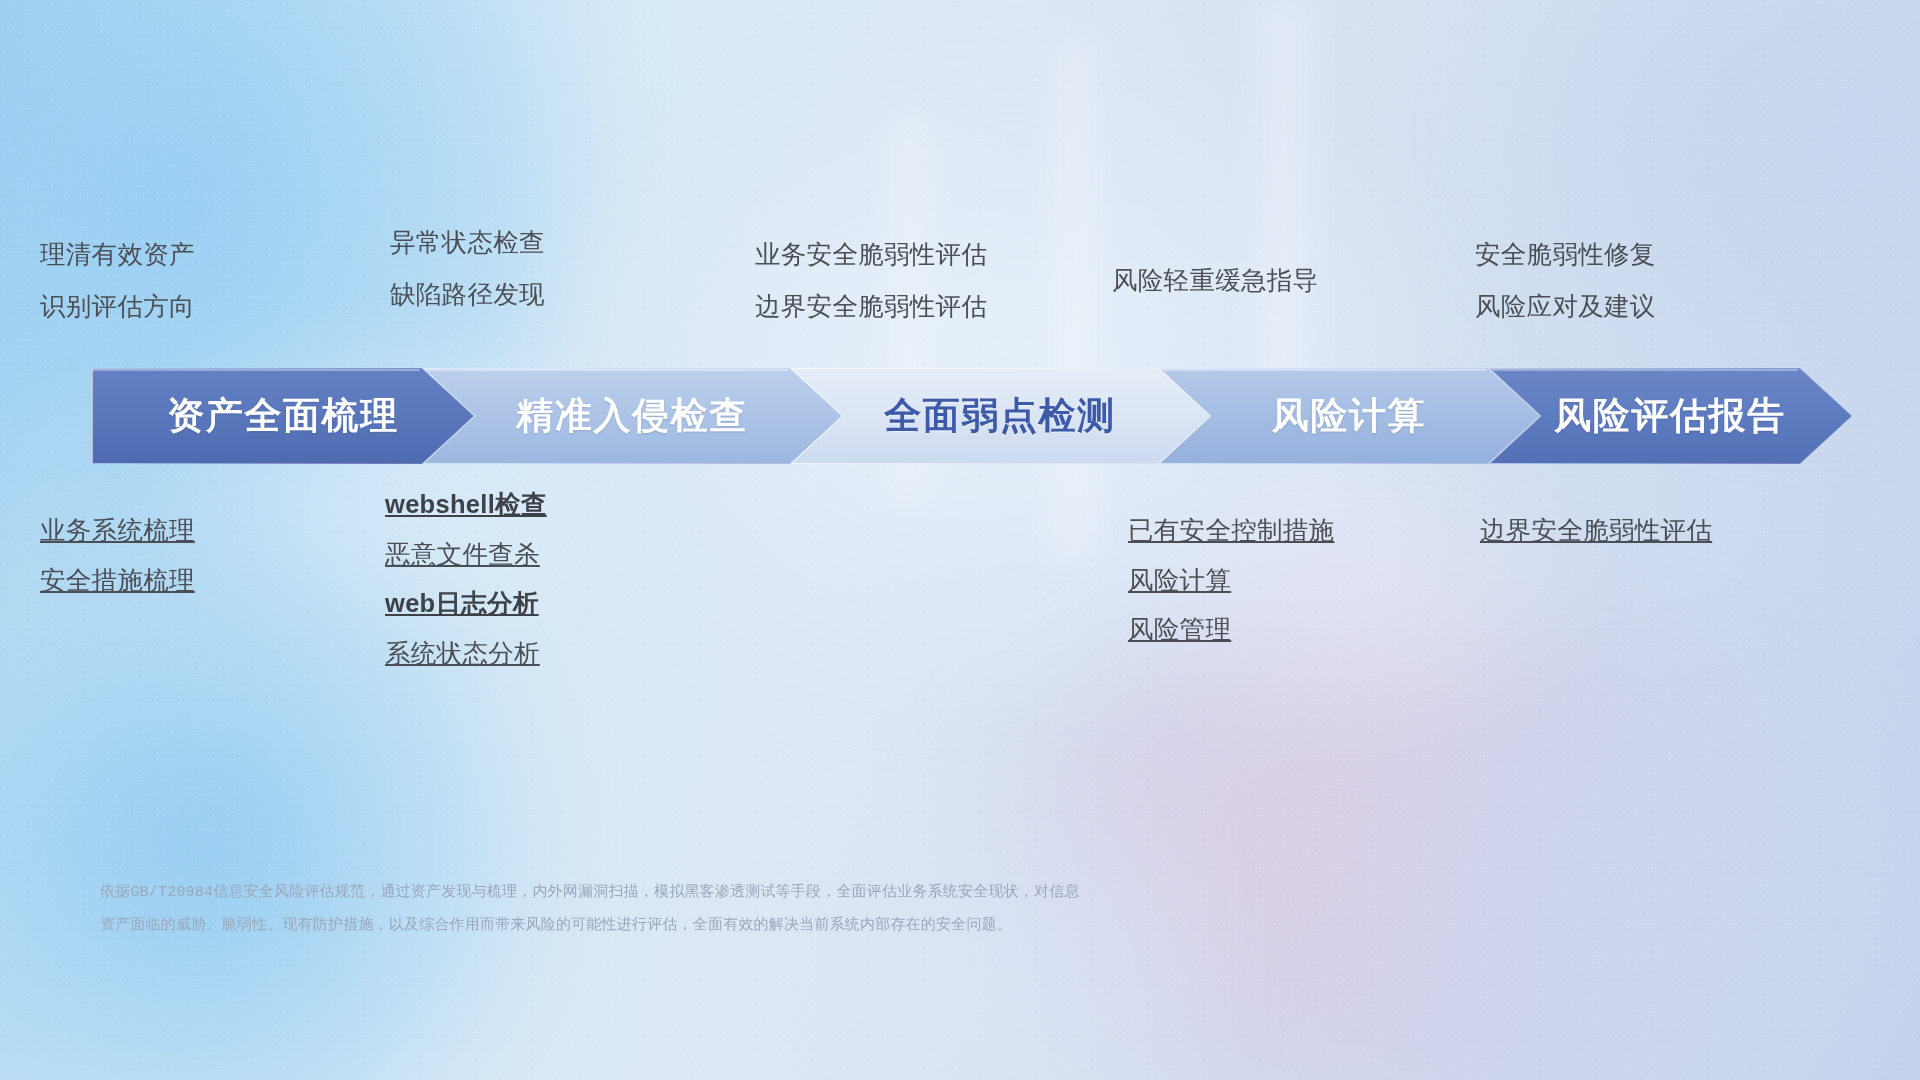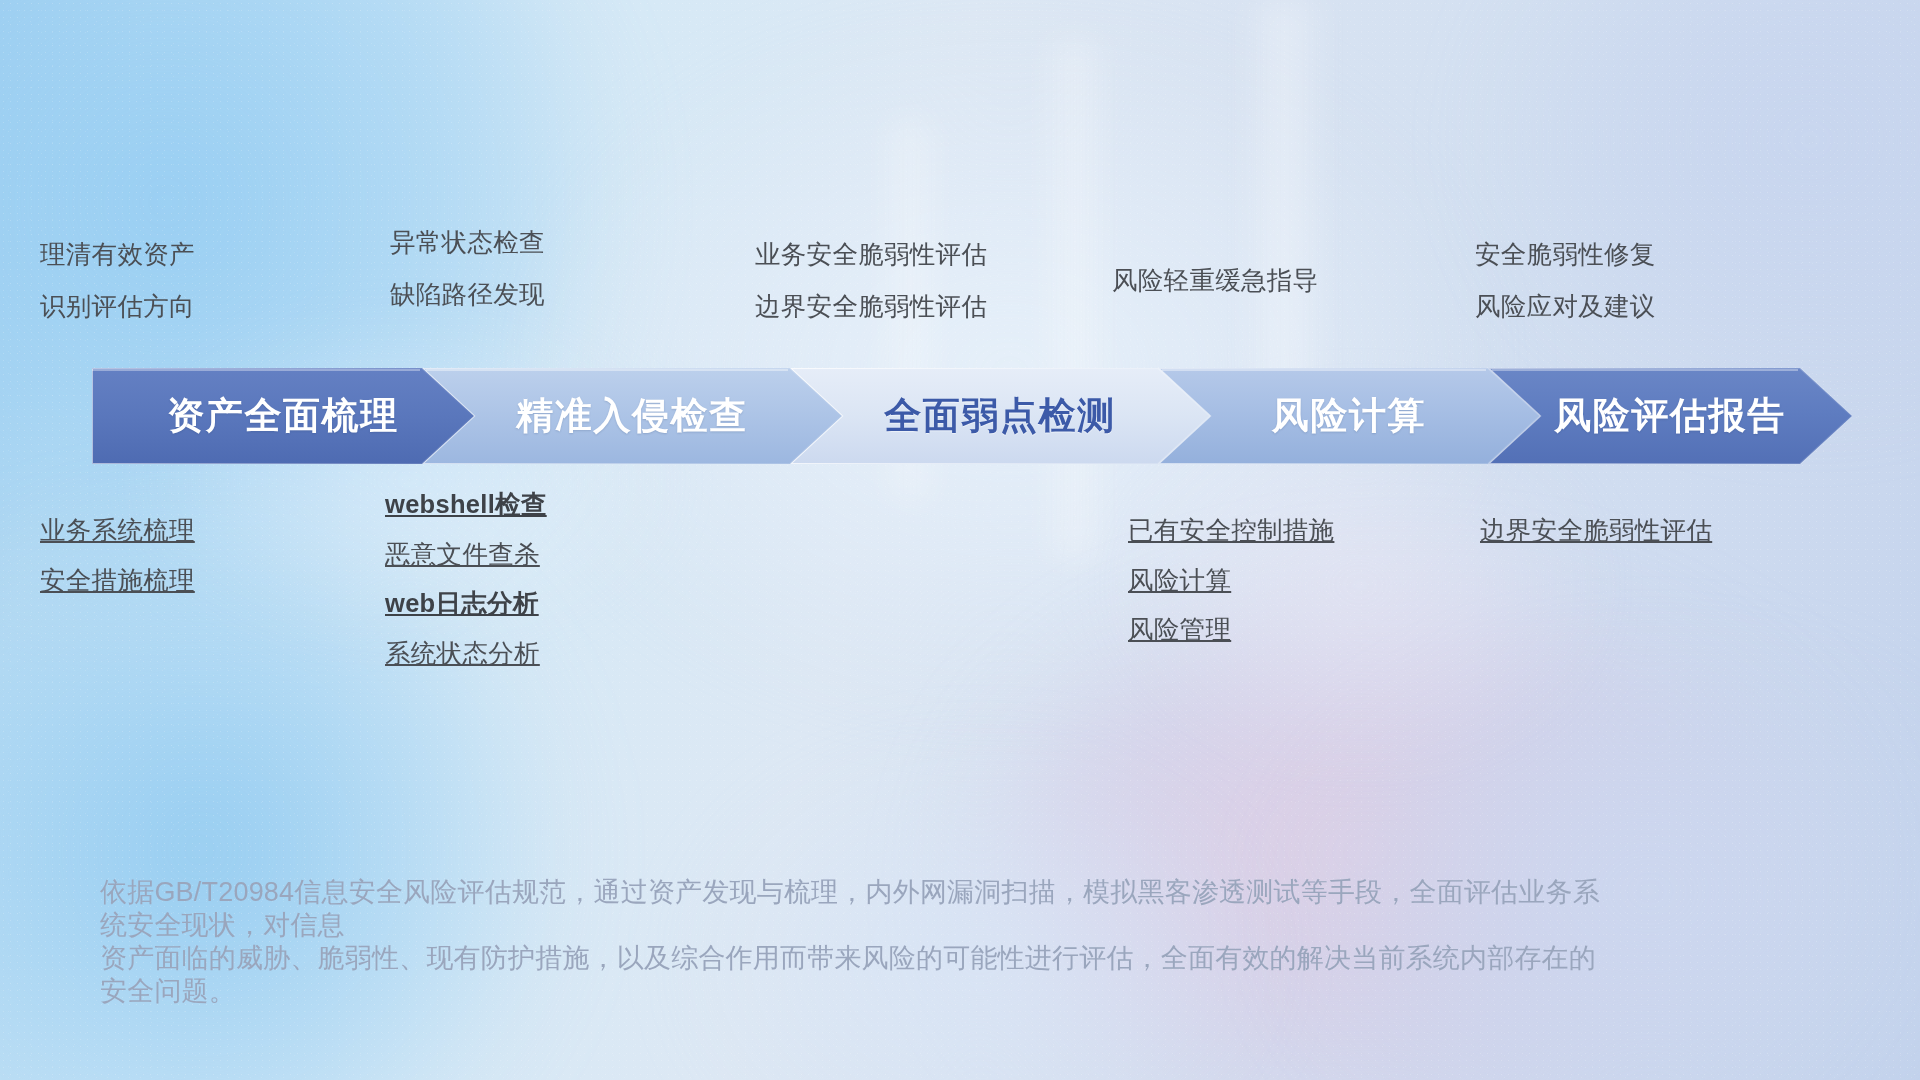--- a/index.html
+++ b/index.html
@@ -169,23 +169,24 @@
 
   
   #footer {
     position: absolute;
     left: 100px;
     top: 876px;
     width: 1520px;
   }
   #footer p {
     color: #9aa6bd;
-    font-size: 27px;
+    font-size: 15px;
     line-height: 33px;
     letter-spacing: 0.2px;
+    font-family: Liberation Mono, monospace;
   }
   #footer p.l2 { margin-top: 0; }
 
   
   #speckle {
     position: absolute;
     inset: 0;
     z-index: 4;
     pointer-events: none;
     opacity: 0.35;

